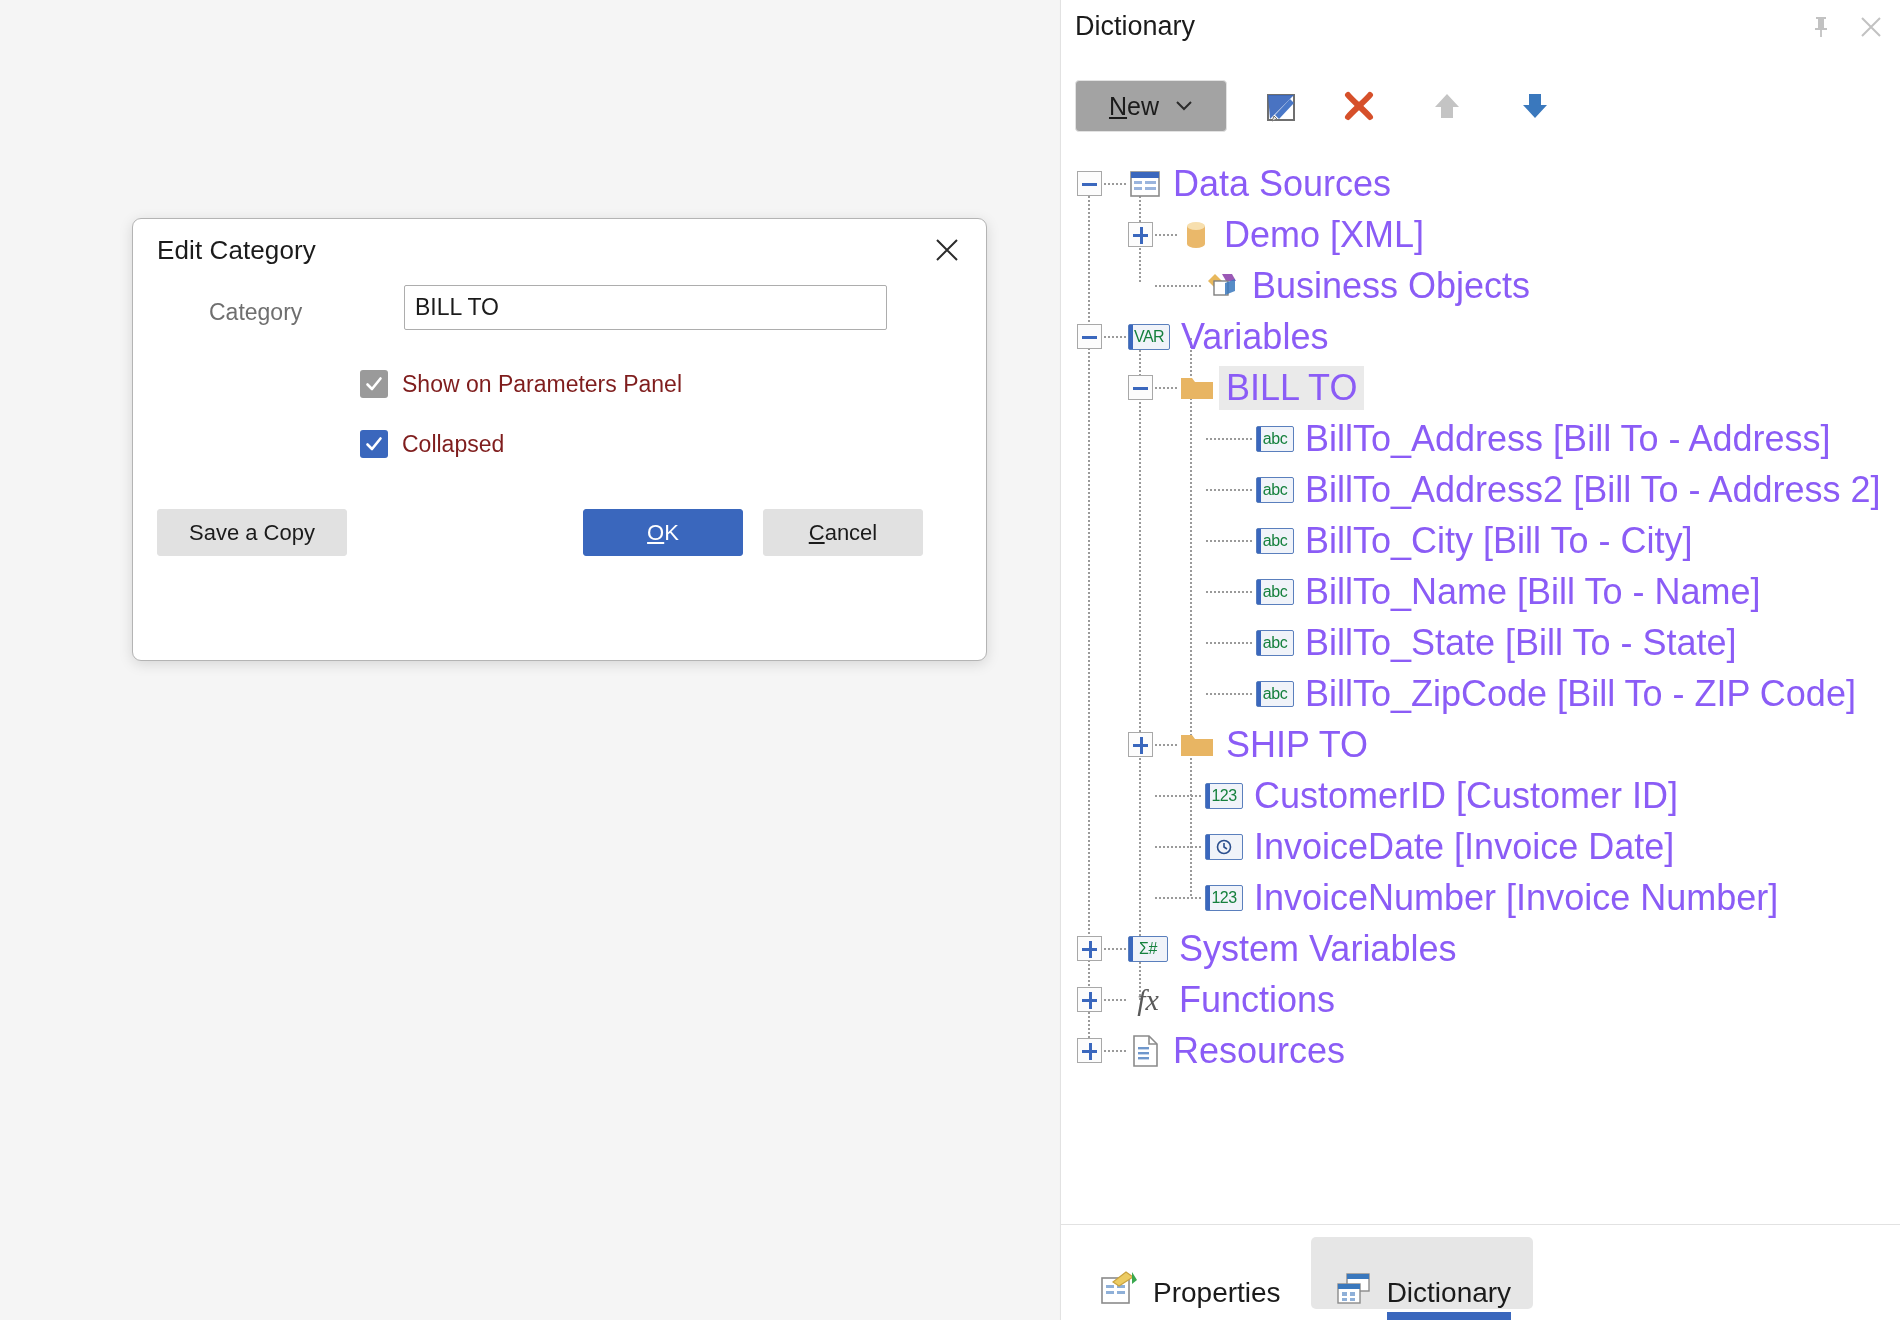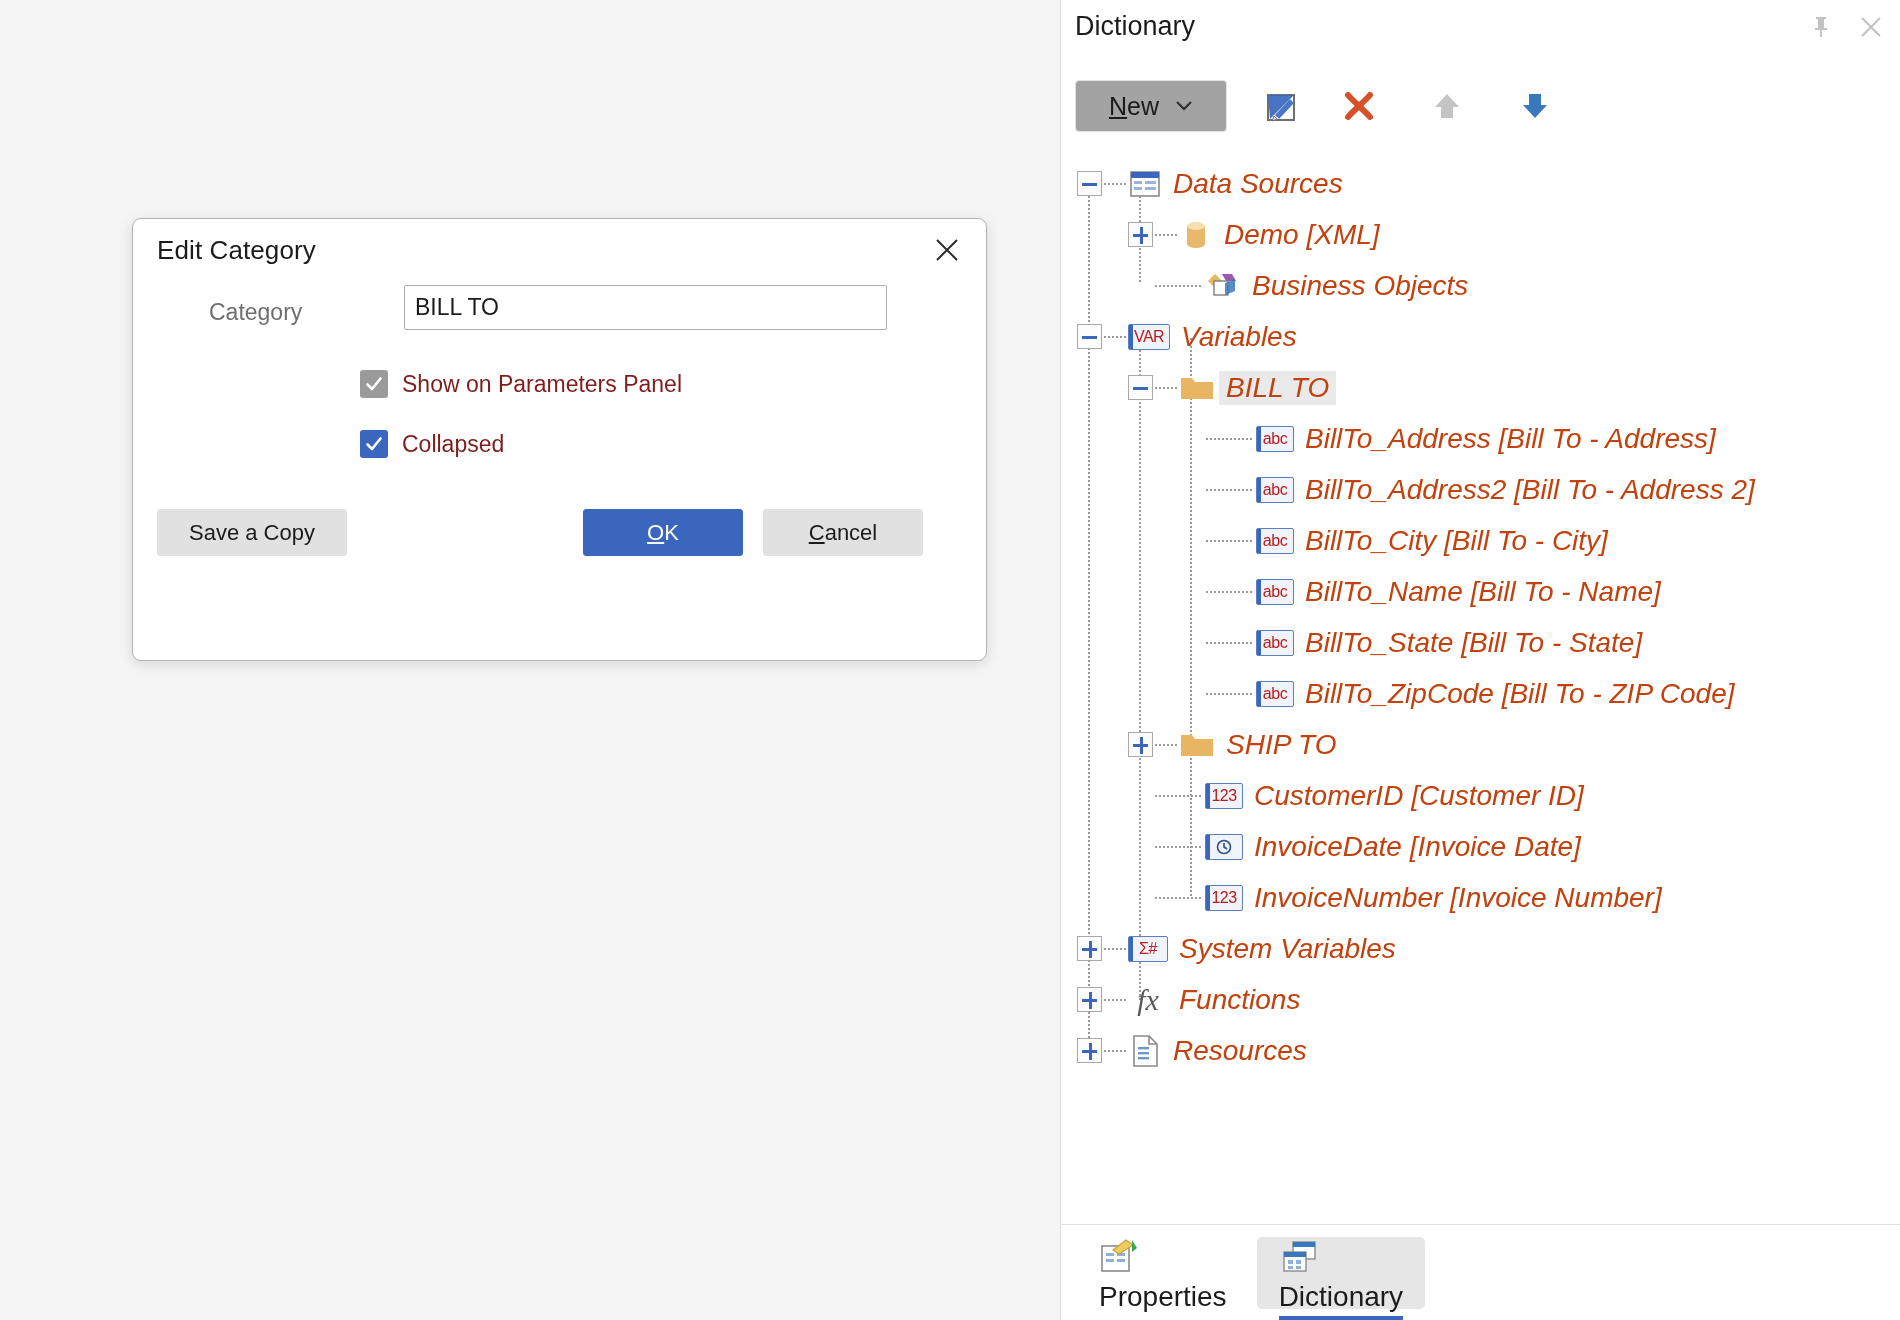--- a/index.html
+++ b/index.html
@@ -208,24 +208,23 @@
   }
   .tnode {
     position: relative;
     height: 51px;
     display: flex;
     align-items: center;
     white-space: nowrap;
     cursor: pointer;
   }
   .tlabel {
-    font-size: 28px;
-    color: #c2410c;
+    font-size: 36px;
+    color: #8b5cf6;
     margin-left: 11px;
-    font-style: italic;
   }
   .tnode.selected .tlabel {
     background: #eaeaea;
     padding: 1px 7px;
     margin-left: 4px;
   }
 
   
   .exp {
     width: 25px; height: 25px;
@@ -272,21 +271,21 @@
   .ticon { flex: 0 0 auto; display: flex; align-items: center; justify-content: center; }
 
   
   .badge {
     width: 38px; height: 26px;
     border: 1px solid #5a7fbd;
     background: #f0f3f9;
     border-radius: 2px;
     display: flex; align-items: center; justify-content: center;
     font-size: 16px;
-    color: #b91c1c;
+    color: #15803d;
     font-family: "Liberation Sans", sans-serif;
     letter-spacing: -0.5px;
     position: relative;
   }
   .badge::before {
     content: "";
     position: absolute;
     left: 0; top: 0; bottom: 0;
     width: 4px;
     background: #3a67bd;
@@ -301,26 +300,25 @@
     border-top: 1px solid #e2e2e2;
     display: flex;
     align-items: center;
     padding-left: 16px;
     gap: 8px;
     background: #ffffff;
   }
   .tab {
     height: 72px;
     border-radius: 5px;
-    display: flex; align-items: flex-start;
-    gap: 4px;
+    display: flex; align-items: flex-end;
+    gap: 12px;
     padding: 0 22px;
     cursor: pointer;
     position: relative;
-    flex-direction: column;
   }
   .tab.active { background: #e6e6e6; }
   .tab-label { font-size: 28px; color: #1b1b1b; }
   .tab.active .tab-label { position: relative; }
   .tab.active .tab-label::after {
     content: "";
     position: absolute;
     left: 0; right: 0; bottom: -11px;
     height: 8px;
     background: #3a67bd;

